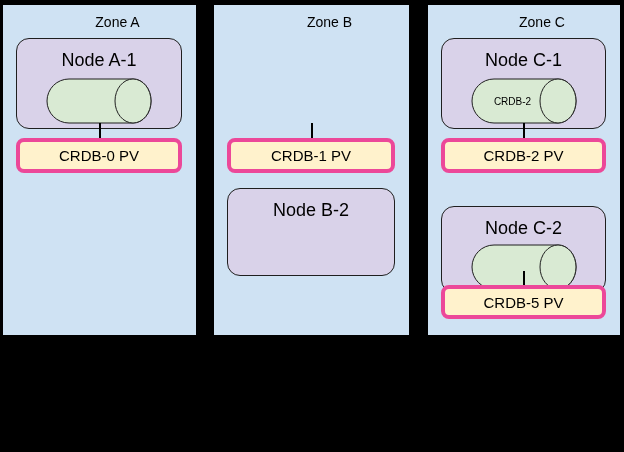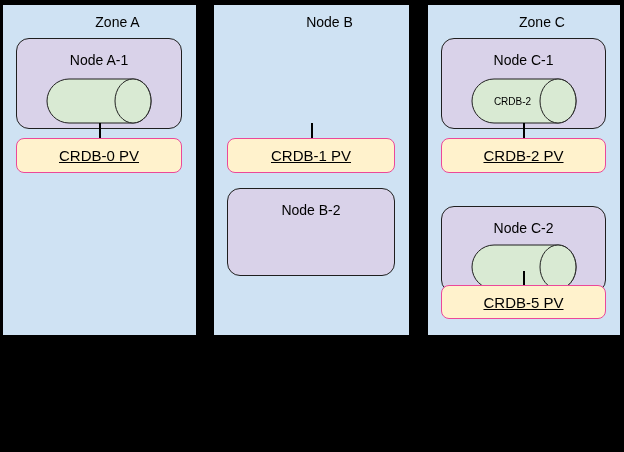--- a/index.html
+++ b/index.html
@@ -37,21 +37,21 @@
     border-radius: 13px;
     box-sizing: border-box;
   }
   .node-1 { top: 33px; height: 91px; }
   .zone-b .node-2 { top: 183px; height: 88px; }
   .zone-c .node-2 { top: 183px; height: 87px; margin-top: 18px; }
 
   .node-title {
     position: absolute; top: 13px; left: 0; right: 0;
     text-align: center;
-    font-size: 14px; line-height: 16px;
+    font-size: 18px; line-height: 16px;
   }
 
   .cylinder {
     position: absolute; left: 50%; transform: translateX(-50%);
     width: 106px; height: 46px;
   }
   .node-1 .cylinder { top: 39px; }
   .node-2 .cylinder { top: 37px; }
   .cylinder svg { display: block; width: 106px; height: 46px; }
   .cyl-label {
@@ -65,26 +65,25 @@
     position: absolute; left: 50%;
     width: 2px; margin-left: -1px;
     background: #000000;
   }
   .connector-1 { top: 118px; height: 16px; }
   .connector-2 { top: 266px; height: 15px; }
 
   .pv {
     position: absolute; left: 13px; right: 14px; height: 35px;
     background: var(--color-volume, #fff2cc);
-    border: 1px solid #ec4899;
+    border: 4px solid #ec4899;
     border-radius: 8px;
     box-sizing: border-box;
     display: flex; align-items: center; justify-content: center;
     font-size: 15px;
-    text-decoration: underline;
   }
   .pv-1 { top: 133px; }
   .pv-2 { top: 280px; height: 34px; }
 </style>
 </head>
 <body style="background: rgb(0, 0, 0);">
 
 <div class="stage">
 
   <section class="zone zone-a">
@@ -101,21 +100,21 @@
     </div>
 
     <div class="connector connector-1"></div>
 
     <div class="pv pv-1">
       <span>CRDB-0 PV</span>
     </div>
   </section>
 
   <section class="zone zone-b">
-    <div class="zone-title">Node B</div>
+    <div class="zone-title">Zone B</div>
 
 
     <div class="connector connector-1"></div>
 
     <div class="pv pv-1">
       <span>CRDB-1 PV</span>
     </div>
 
     <div class="node node-2">
       <div class="node-title">Node B-2</div>

